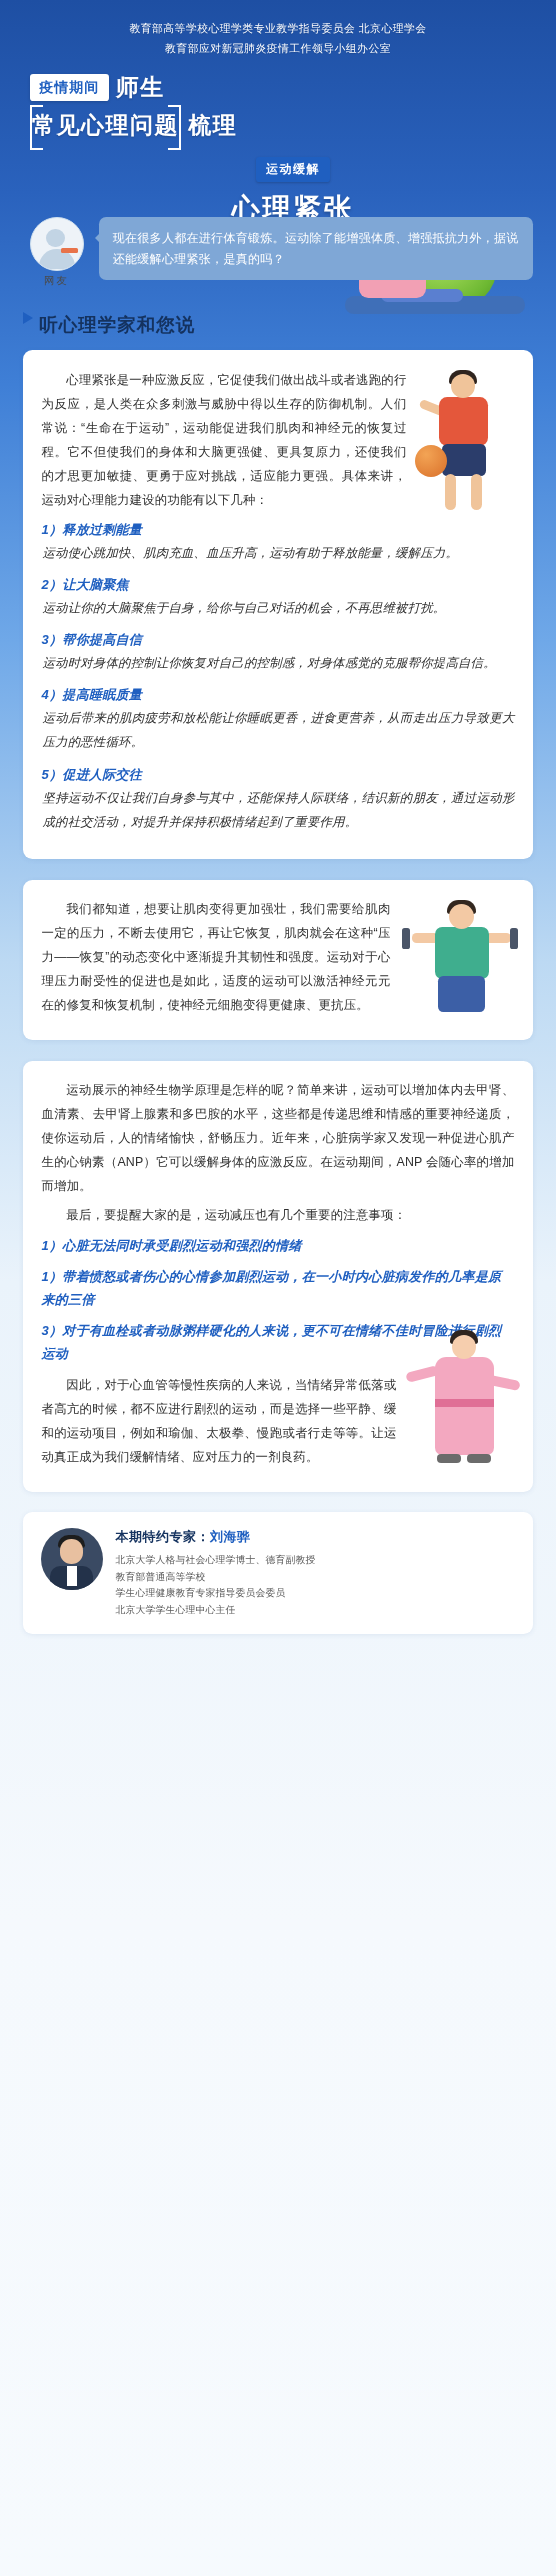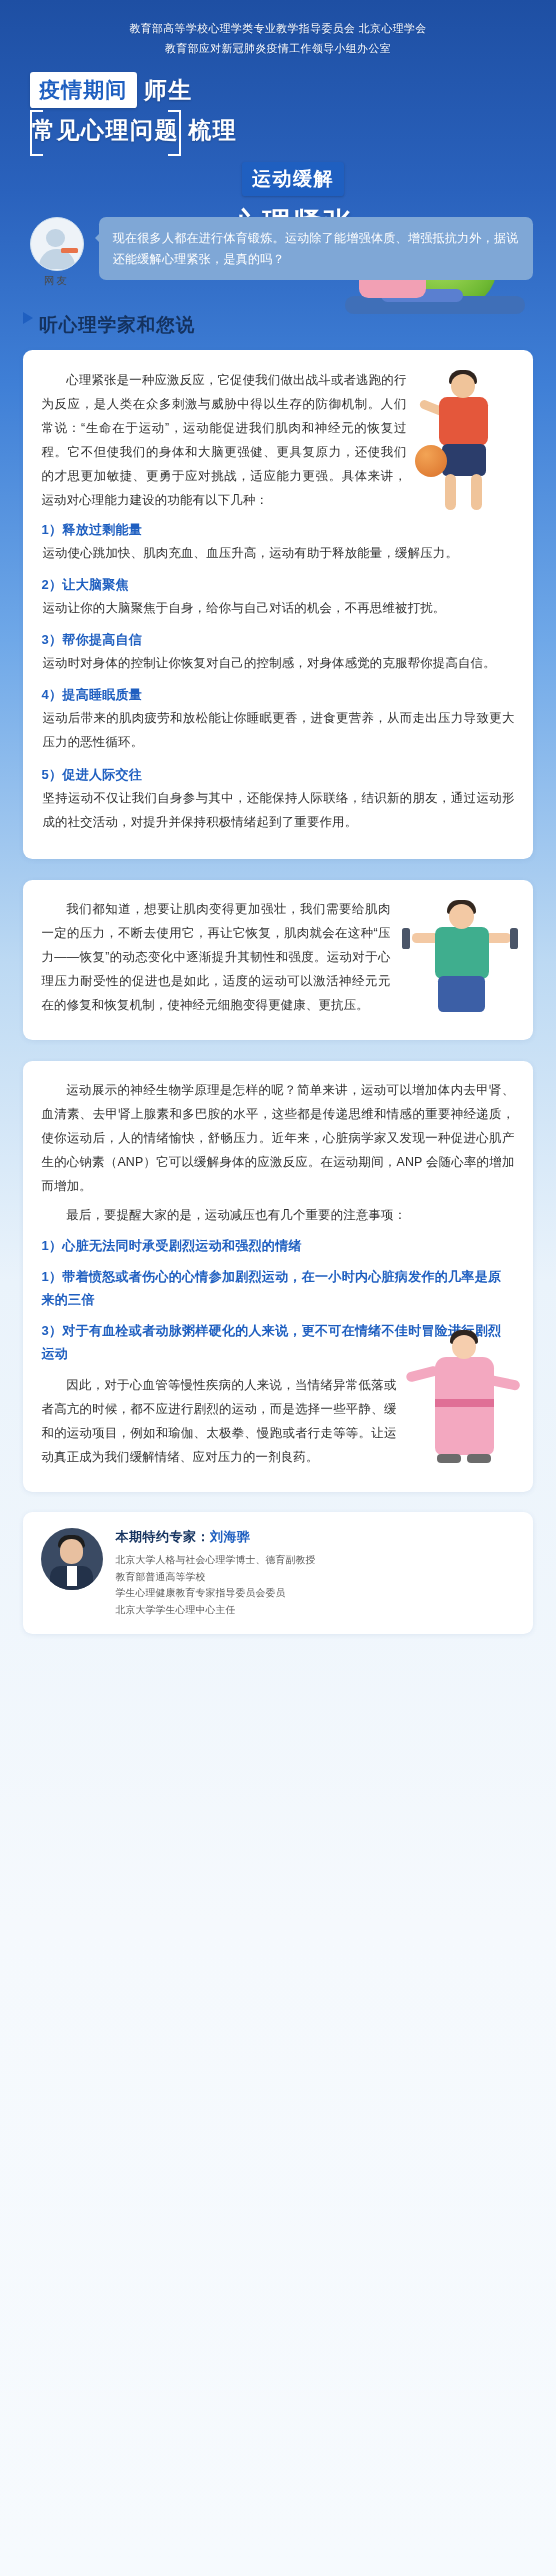--- a/index.html
+++ b/index.html
@@ -37,21 +37,21 @@
   .title-row1, .title-row2 {
     display: flex;
     align-items: center;
     justify-content: flex-start;
     padding-left: 30px;
   }
   .title-row1 { margin-bottom: 7.2px; }
   .tag-white {
     background: #ffffff;
     color: #1f5fc0;
-    font-size: 21px;
+    font-size: 14px;
     font-weight: bold;
     padding: 4.1px 9.3px;
     border-radius: 3.1px;
     letter-spacing: 1px;
     box-shadow: 0 1px 3.1px rgba(0,0,0,.18);
   }
   .title-plain {
     color: #ffffff;
     font-size: 23px;
     font-weight: bold;
@@ -76,21 +76,21 @@
   .bracket-wrap:after { right: 0; border-left: none; }
 
   .subtitle-block {
     margin-top: 15.5px;
     padding-left: 30px;
   }
   .tag-blue {
     display: inline-block;
     background: #1f5fc0;
     color: #ffffff;
-    font-size: 19px;
+    font-size: 12px;
     font-weight: bold;
     letter-spacing: 1.5px;
     padding: 4.1px 10.3px;
     border-radius: 3.1px;
     box-shadow: 0 1px 2.6px rgba(0,0,0,.2);
   }
   .subtitle-big {
     margin-top: 8.2px;
     color: #ffffff;
     font-size: 28px;
@@ -255,21 +255,21 @@
     font-size: 12.4px;
     line-height: 24px;
     color: #2f2f2f;
     text-align: justify;
     text-indent: 2em;
     letter-spacing: 0.2px;
     margin-bottom: 5.2px;
   }
 
   .list { margin-top: 6.2px; }
-  .li { margin-bottom: 8.2px; }
+  .li { margin-bottom: 8.2px; font-style: italic; }
   .li-title {
     font-size: 13px;
     font-weight: bold;
     color: #1f5fc0;
     line-height: 23px;
     letter-spacing: 0.3px;
   }
   .li-body {
     font-size: 12.4px;
     line-height: 24px;

